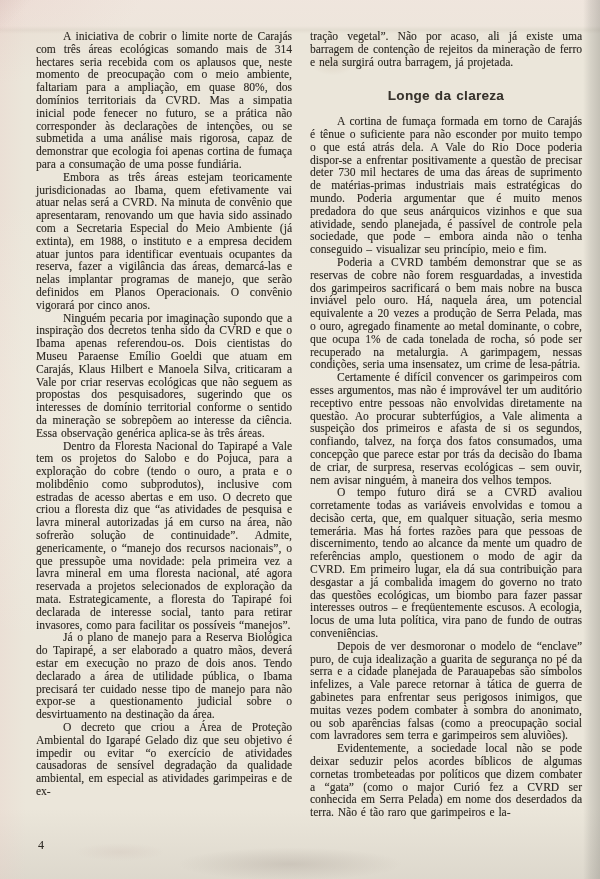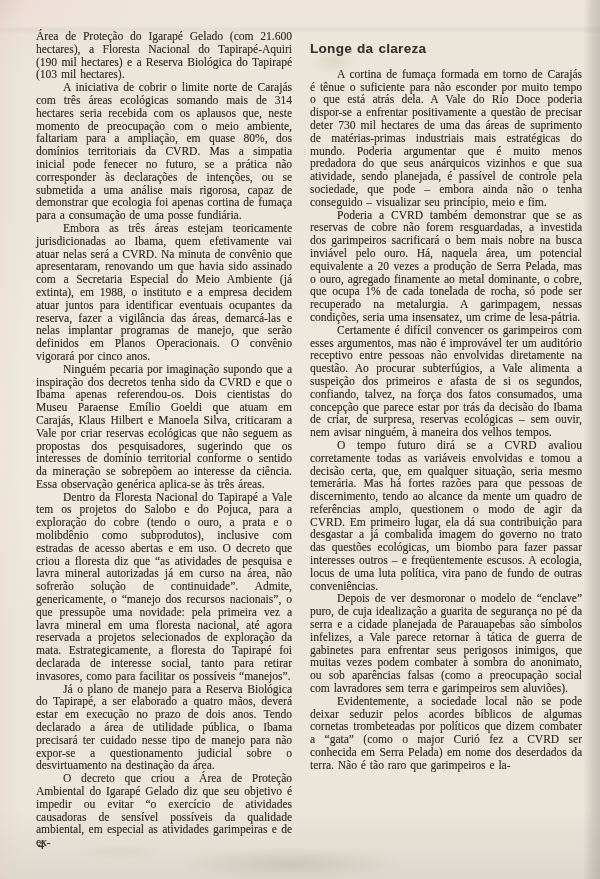--- a/index.html
+++ b/index.html
@@ -38,22 +38,22 @@
   .col-left  { left: 36px;  width: 256px; }
   .col-right { left: 310px; width: 272px; }
   .para {
     margin: 0;
     text-indent: 27px;
     text-shadow: 0.25px 0.25px 0 rgba(46,42,36,0.35);
   }
   .noindent { text-indent: 0; }
   .bold { font-weight: normal; }
   .heading {
-    margin: 13px 0 12px 0;
-    text-align: left;
+    margin: 22px 0 12px 0;
+    text-align: center;
     text-indent: 0;
     font-family: "Liberation Sans", "DejaVu Sans", sans-serif;
     font-size: 13.5px;
     font-weight: 700;
     letter-spacing: 0.3px;
     color: #37332c;
     text-shadow: 0.25px 0.25px 0 rgba(55,51,44,0.3);
   }
   .page-number {
     position: absolute;
@@ -83,30 +83,30 @@
   }
 </style>
 </head>
 <body>
 
 <div class="page">
 
   <div class="corner-crease"></div>
 
   <div class="col col-left">
-    <p class="para noindent">Área de Proteção do Igarapé Gelado (com 21.600 hectares), a Floresta Nacional do Tapirapé-Aquiri (190 mil hectares) e a Reserva Biológica do Tapirapé (103 mil hectares).</p>
     <p class="para">A iniciativa de cobrir o limite norte de Carajás com três áreas ecológicas somando mais de 314 hectares seria recebida com os aplausos que, neste momento de preocupação com o meio ambiente, faltariam para a ampliação, em quase 80%, dos domínios territoriais da CVRD. Mas a simpatia inicial pode fenecer no futuro, se a prática não corresponder às declarações de intenções, ou se submetida a uma análise mais rigorosa, capaz de demonstrar que ecologia foi apenas cortina de fumaça para a consumação de uma posse fundiária.</p>
     <p class="para">Embora as três áreas estejam teoricamente jurisdicionadas ao Ibama, quem efetivamente vai atuar nelas será a CVRD. Na minuta de convênio que apresentaram, renovando um que havia sido assinado com a Secretaria Especial do Meio Ambiente (já extinta), em 1988, o instituto e a empresa decidem atuar juntos para identificar eventuais ocupantes da reserva, fazer a vigilância das áreas, demarcá-las e nelas implantar programas de manejo, que serão definidos em Planos Operacionais. O convênio vigorará por cinco anos.</p>
     <p class="para">Ninguém pecaria por imaginação supondo que a inspiração dos decretos tenha sido da CVRD e que o Ibama apenas referendou-os. Dois cientistas do Museu Paraense Emílio Goeldi que atuam em Carajás, Klaus Hilbert e Manoela Silva, criticaram a Vale por criar reservas ecológicas que não seguem as propostas dos pesquisadores, sugerindo que os interesses de domínio territorial conforme o sentido da mineração se sobrepõem ao interesse da ciência. Essa observação genérica aplica-se às três áreas.</p>
     <p class="para">Dentro da Floresta Nacional do Tapirapé a Vale tem os projetos do Salobo e do Pojuca, para a exploração do cobre (tendo o ouro, a prata e o molibdênio como subprodutos), inclusive com estradas de acesso abertas e em uso. O decreto que criou a floresta diz que “as atividades de pesquisa e lavra mineral autorizadas já em curso na área, não sofrerão solução de continuidade”. Admite, genericamente, o “manejo dos recursos nacionais”, o que pressupõe uma novidade: pela primeira vez a lavra mineral em uma floresta nacional, até agora reservada a projetos selecionados de exploração da mata. Estrategicamente, a floresta do Tapirapé foi declarada de interesse social, tanto para retirar invasores, como para facilitar os possíveis “manejos”.</p>
     <p class="para">Já o plano de manejo para a Reserva Biológica do Tapirapé, a ser elaborado a quatro mãos, deverá estar em execução no prazo de dois anos. Tendo declarado a área de utilidade pública, o Ibama precisará ter cuidado nesse tipo de manejo para não expor-se a questionamento judicial sobre o desvirtuamento na destinação da área.</p>
-    <p class="para">O decreto que criou a Área de Proteção Ambiental do Igarapé Gelado diz que seu objetivo é impedir ou evitar “o exercício de atividades causadoras de sensível possíveis da qualidade ambiental, em especial as atividades garimpeiras e de ex-</p>
+    <p class="para">O decreto que criou a Área de Proteção Ambiental do Igarapé Gelado diz que seu objetivo é impedir ou evitar “o exercício de atividades causadoras de sensível degradação da qualidade ambiental, em especial as atividades garimpeiras e de ex-</p>
   </div>
 
   <div class="col col-right">
+    <p class="para noindent">tração vegetal”. Não por acaso, ali já existe uma barragem de contenção de rejeitos da mineração de ferro e nela surgirá outra barragem, já projetada.</p>
     <h2 class="heading">Longe da clareza</h2>
     <p class="para">A cortina de fumaça formada em torno de Carajás é tênue o suficiente para não esconder por muito tempo o que está atrás dela. A Vale do Rio Doce poderia dispor-se a enfrentar positivamente a questão de precisar deter 730 mil hectares de uma das áreas de suprimento de matérias-primas industriais mais estratégicas do mundo. Poderia argumentar que é muito menos predadora do que seus anárquicos vizinhos e que sua atividade, sendo planejada, é passível de controle pela sociedade, que pode – embora ainda não o tenha conseguido – visualizar seu princípio, meio e fim.</p>
     <p class="para">Poderia a CVRD também demonstrar que se as reservas de cobre não forem resguardadas, a investida dos garimpeiros sacrificará o bem mais nobre na busca inviável pelo ouro. Há, naquela área, um potencial equivalente a 20 vezes a produção de Serra Pelada, mas o ouro, agregado finamente ao metal dominante, o cobre, que ocupa 1% de cada tonelada de rocha, só pode ser recuperado na metalurgia. A garimpagem, nessas condições, seria uma insensatez, um crime de lesa-pátria.</p>
     <p class="para">Certamente é difícil convencer os garimpeiros com esses argumentos, mas não é improvável ter um auditório receptivo entre pessoas não envolvidas diretamente na questão. Ao procurar subterfúgios, a Vale alimenta a suspeição dos primeiros e afasta de si os segundos, confiando, talvez, na força dos fatos consumados, uma concepção que parece estar por trás da decisão do Ibama de criar, de surpresa, reservas ecológicas – sem ouvir, nem avisar ninguém, à maneira dos velhos tempos.</p>
     <p class="para"><span>O tempo futuro dirá se a CVRD avaliou corretamente todas as variáveis envolvidas e tomou a decisão certa, que, em qualquer situação, seria mesmo temerária. Mas há fortes razões para que pessoas de discernimento, tendo ao alcance da mente um quadro de referências amplo, questionem o modo de agir da CVRD. Em primeiro lugar, ela dá sua contribuição para desgastar a já combalida imagem do governo no trato das questões ecológicas, um biombo para fazer passar interesses outros – e freqüentemente escusos. A ecologia, </span><span class="bold">locus</span><span> de uma luta política, vira pano de fundo de outras conveniências.</span></p>
     <p class="para">Depois de ver desmoronar o modelo de “enclave” puro, de cuja idealização a guarita de segurança no pé da serra e a cidade planejada de Parauapebas são símbolos infelizes, a Vale parece retornar à tática de guerra de gabinetes para enfrentar seus perigosos inimigos, que muitas vezes podem combater à sombra do anonimato, ou sob aparências falsas (como a preocupação social com lavradores sem terra e garimpeiros sem aluviões).</p>
     <p class="para">Evidentemente, a sociedade local não se pode deixar seduzir pelos acordes bíblicos de algumas cornetas trombeteadas por políticos que dizem combater a “gata” (como o major Curió fez a CVRD ser conhecida em Serra Pelada) em nome dos deserdados da terra. Não é tão raro que garimpeiros e la-</p>
   </div>
 
   <div class="page-number">4</div>

